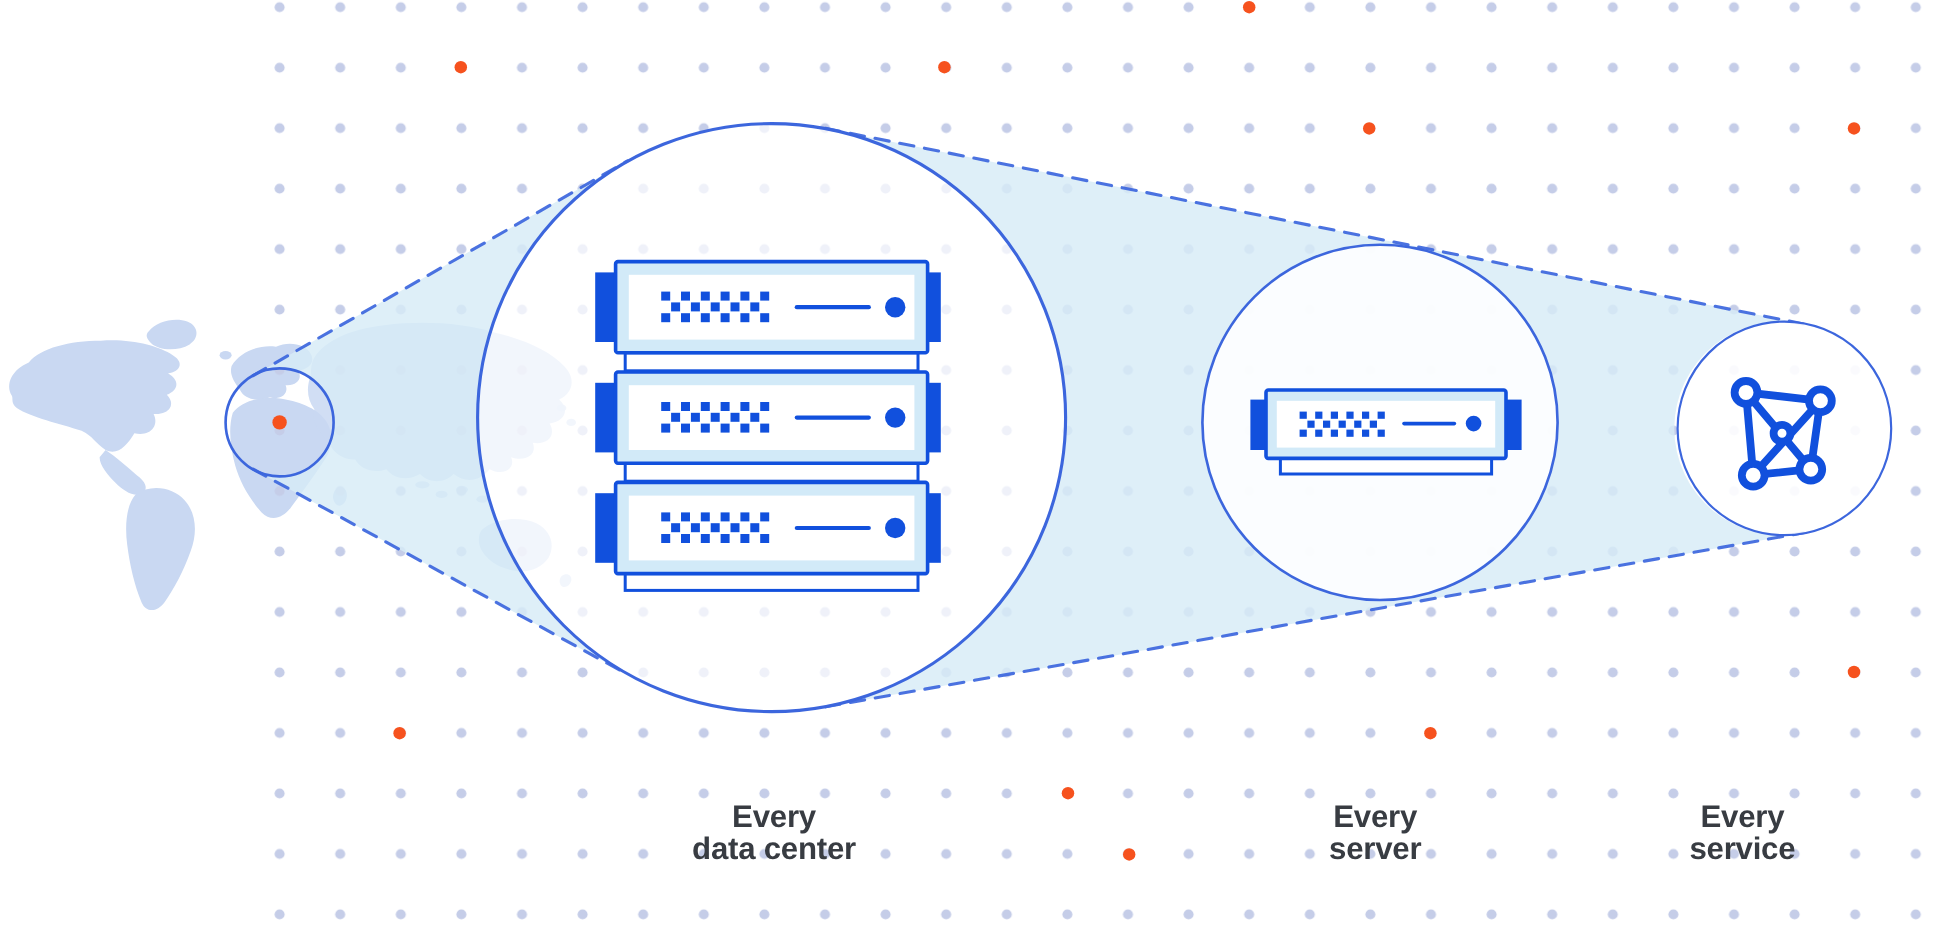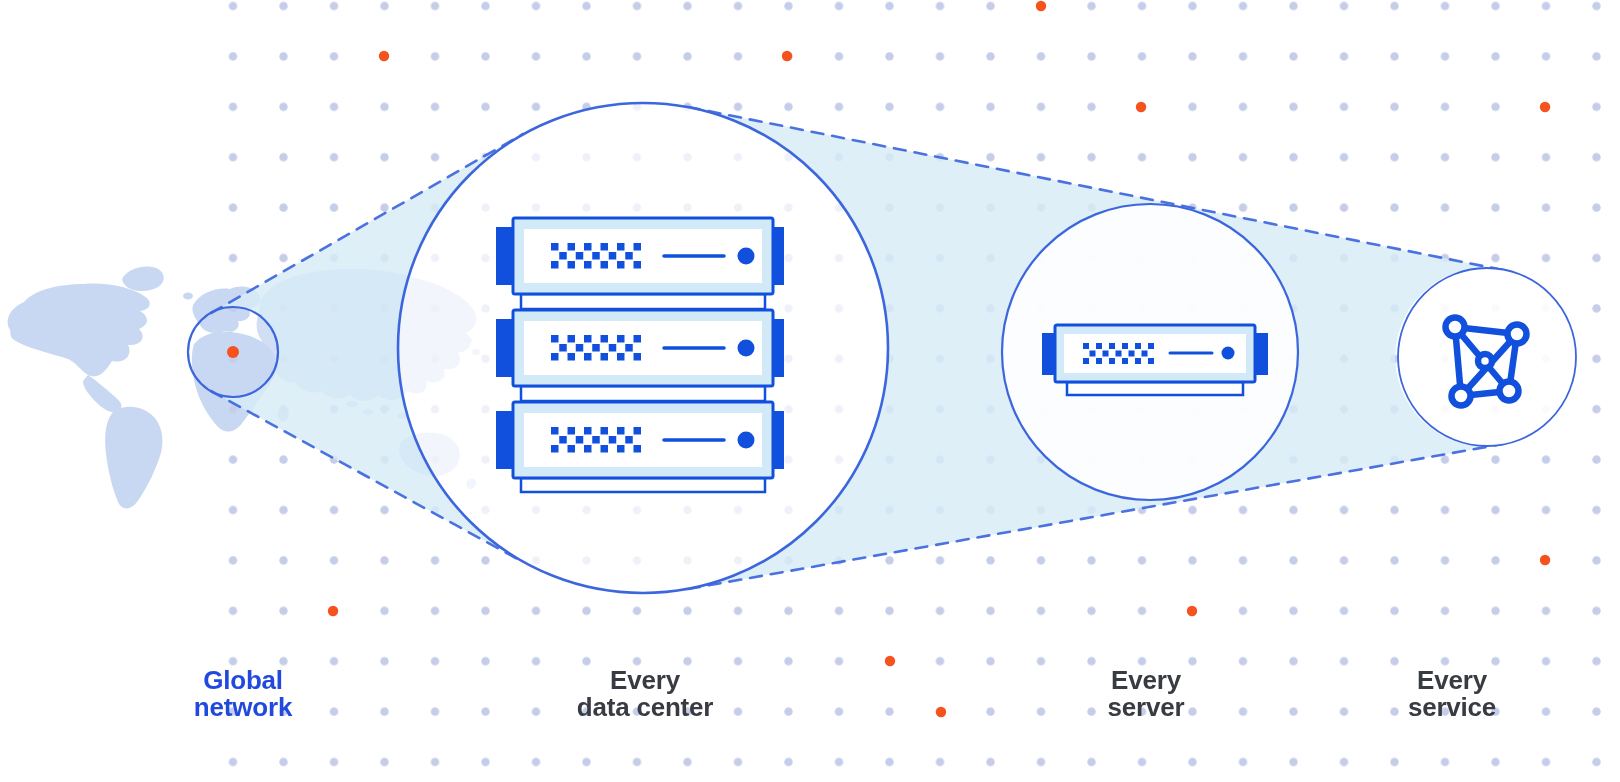--- a/index.html
+++ b/index.html
@@ -232,21 +232,19 @@
       <circle class="accent" cx="1545" cy="107" r="5.2"></circle>
       <circle class="accent" cx="1545" cy="560" r="5.2"></circle>
       <circle class="accent" cx="333" cy="611" r="5.2"></circle>
       <circle class="accent" cx="1192" cy="611" r="5.2"></circle>
       <circle class="accent" cx="890" cy="661" r="5.2"></circle>
       <circle class="accent" cx="941" cy="712" r="5.2"></circle>
       <circle class="accent" cx="233" cy="352" r="6"></circle>
     </g>
   </svg>
 
-  <div class="caption caption--blue" style="left:243px">Global
-network</div>
   <div class="caption caption--dark" style="left:645px">Every
 data center</div>
   <div class="caption caption--dark" style="left:1146px">Every
 server</div>
   <div class="caption caption--dark" style="left:1452px">Every
 service</div>
 </div>
 
 </body></html>

